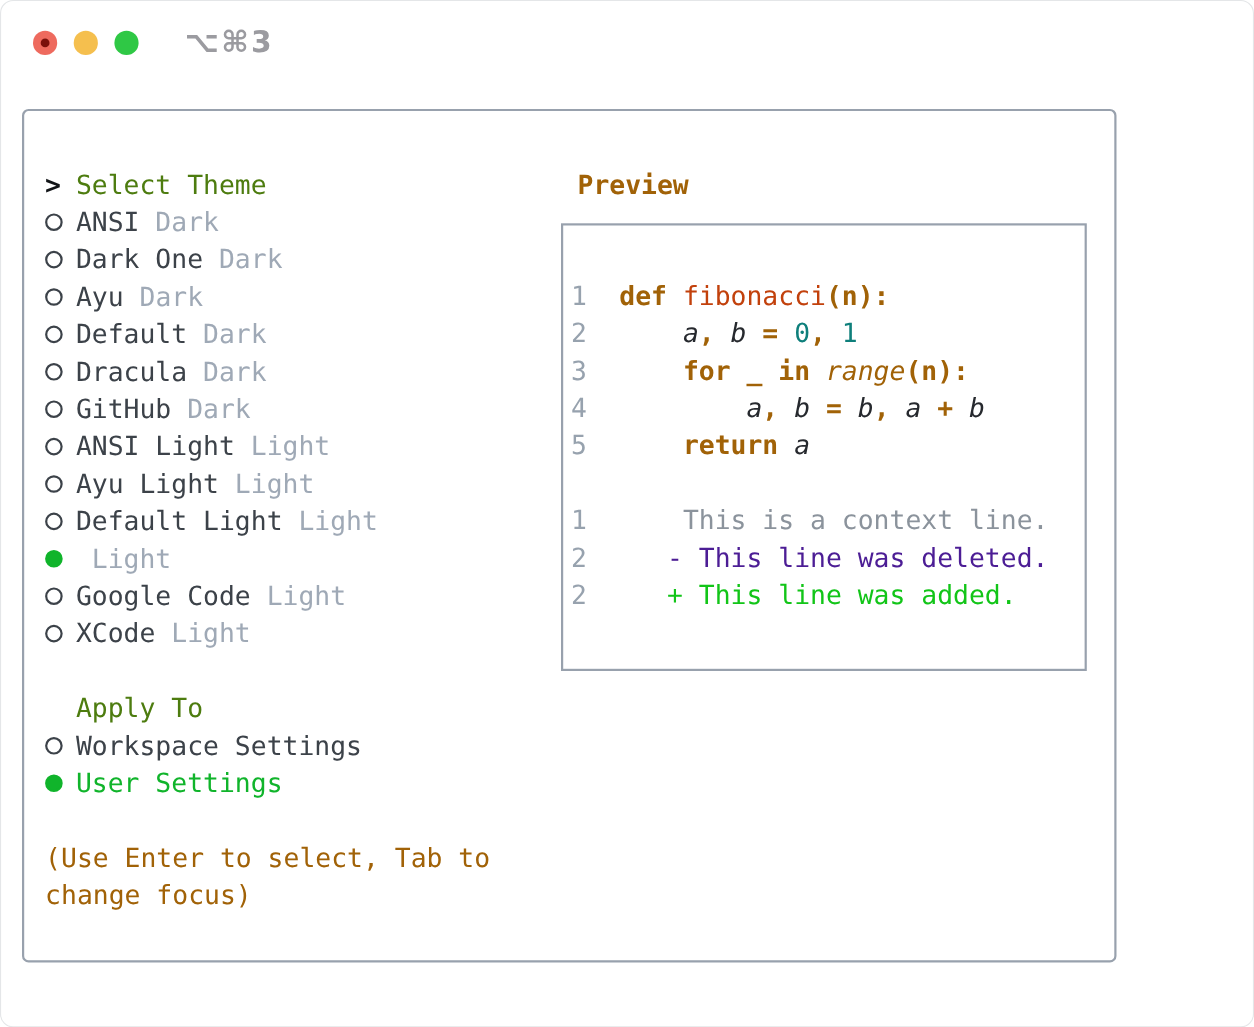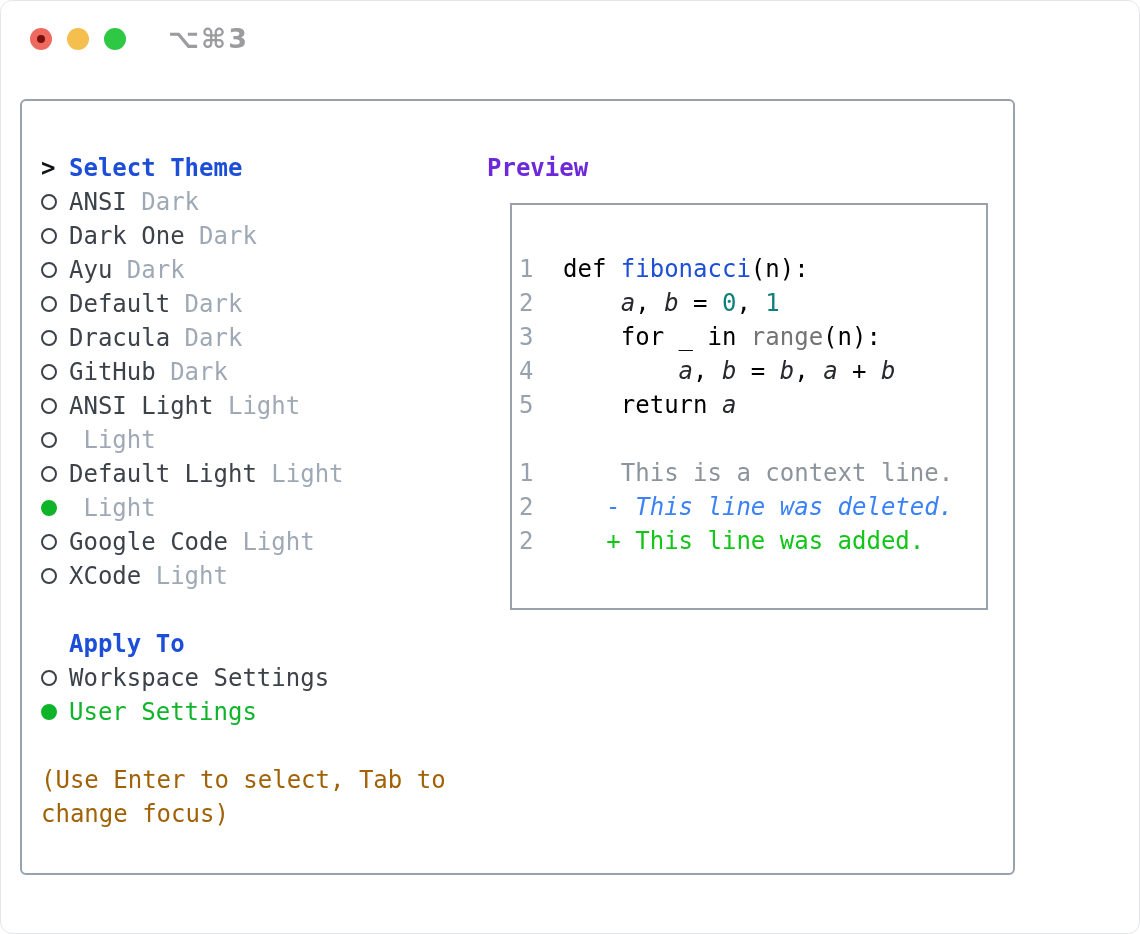--- a/index.html
+++ b/index.html
@@ -34,46 +34,46 @@
   
   .left-col {
     position:absolute; left:19px; top:50px; width:445px;
     font-size:24px; line-height:34px; color:#3c4249;
   }
   .row { display:flex; height:34px; align-items:center; white-space:pre; }
   .marker { width:28px; flex:none; display:flex; align-items:center; }
   .caret { color:#111417; font-weight:bold; }
   .radio { width:16px; height:16px; border-radius:50%; border:2px solid #3c4249; }
   .radio.sel { background:#10b42b; border-color:#10b42b; }
-  .hdr-label { color:#1d4ed8; font-weight:bold; }
+  .hdr-label { color:#4d7c0f; font-weight:normal; }
   .item-name { color:#3c4249; }
   .item-name.sel { color:#10b42b; }
   .variant { color:#9fa9b6; }
   .spacer { height:34px; }
   .hint { color:#a16207; width:420px; white-space:normal; word-break:normal; }
 
   
   .preview-label {
-    position:absolute; left:465px; top:50px; height:34px; line-height:34px;
-    font-size:24px; font-weight:bold; color:#6d28d9;
+    position:absolute; left:503px; top:50px; height:34px; line-height:34px;
+    font-size:24px; font-weight:bold; color:#a16207;
   }
   .preview-box {
     position:absolute; left:488px; top:102px; width:478px; height:407px;
     border:2px solid #98a1ad; background:#ffffff; padding:47px 0 0 7px; overflow:hidden;
   }
   .code-line { display:flex; height:34px; line-height:34px; font-size:24px; white-space:pre; }
   .lineno { color:#97a2ae; width:15px; flex:none; margin-right:29px; }
   .code-text { white-space:pre; }
-  .s-pln { color:#000000; }
-  .s-fn  { color:#1d4ed8; }
+  .s-pln { color:#a16207;font-weight:bold; }
+  .s-fn  { color:#c2410c; }
   .s-num { color:#0e7f7b; }
-  .s-bi  { color:#737373; }
+  .s-bi  { color:#a16207;font-style:italic; }
   .s-var { color:#26292e; font-style:italic; }
   .s-ctx { color:#8b939c;margin-top:48px; }
-  .s-del { color:#3b82f6;font-style:italic; }
+  .s-del { color:#4c1d95; }
   .s-add { color:#12c518; }
 </style>
 </head>
 <body>
 
 <div class="window">
 
   <div class="titlebar">
     <div class="light light-red"></div>
     <div class="light light-yellow"></div>
@@ -90,21 +90,21 @@
       </div>
 
       <div id="theme-list">
           <div class="row"><span class="marker"><span class="radio"></span></span><span class="item-name">ANSI</span><span class="variant"> Dark</span></div>
           <div class="row"><span class="marker"><span class="radio"></span></span><span class="item-name">Dark One</span><span class="variant"> Dark</span></div>
           <div class="row"><span class="marker"><span class="radio"></span></span><span class="item-name">Ayu</span><span class="variant"> Dark</span></div>
           <div class="row"><span class="marker"><span class="radio"></span></span><span class="item-name">Default</span><span class="variant"> Dark</span></div>
           <div class="row"><span class="marker"><span class="radio"></span></span><span class="item-name">Dracula</span><span class="variant"> Dark</span></div>
           <div class="row"><span class="marker"><span class="radio"></span></span><span class="item-name">GitHub</span><span class="variant"> Dark</span></div>
           <div class="row"><span class="marker"><span class="radio"></span></span><span class="item-name">ANSI Light</span><span class="variant"> Light</span></div>
-          <div class="row"><span class="marker"><span class="radio"></span></span><span class="variant"> Light</span></div>
+          <div class="row"><span class="marker"><span class="radio"></span></span><span class="item-name">Ayu Light</span><span class="variant"> Light</span></div>
           <div class="row"><span class="marker"><span class="radio"></span></span><span class="item-name">Default Light</span><span class="variant"> Light</span></div>
           <div class="row"><span class="marker"><span class="radio sel"></span></span><span class="variant"> Light</span></div>
           <div class="row"><span class="marker"><span class="radio"></span></span><span class="item-name">Google Code</span><span class="variant"> Light</span></div>
           <div class="row"><span class="marker"><span class="radio"></span></span><span class="item-name">XCode</span><span class="variant"> Light</span></div>
         </div>
 
       <div class="spacer"></div>
 
       <div class="row">
         <span class="marker"></span>

